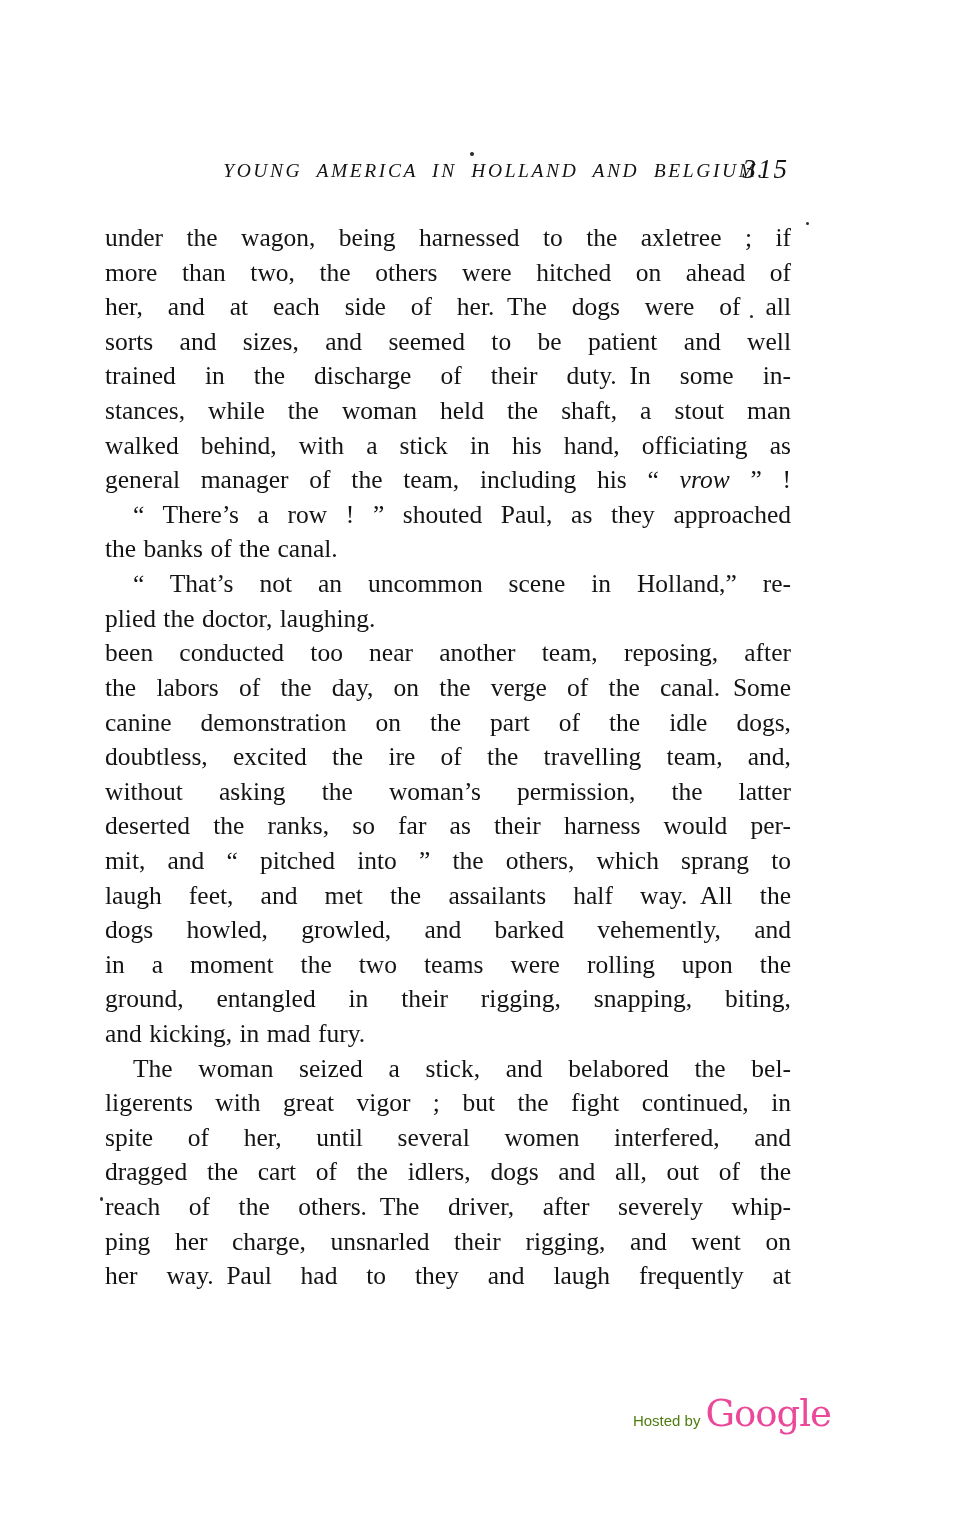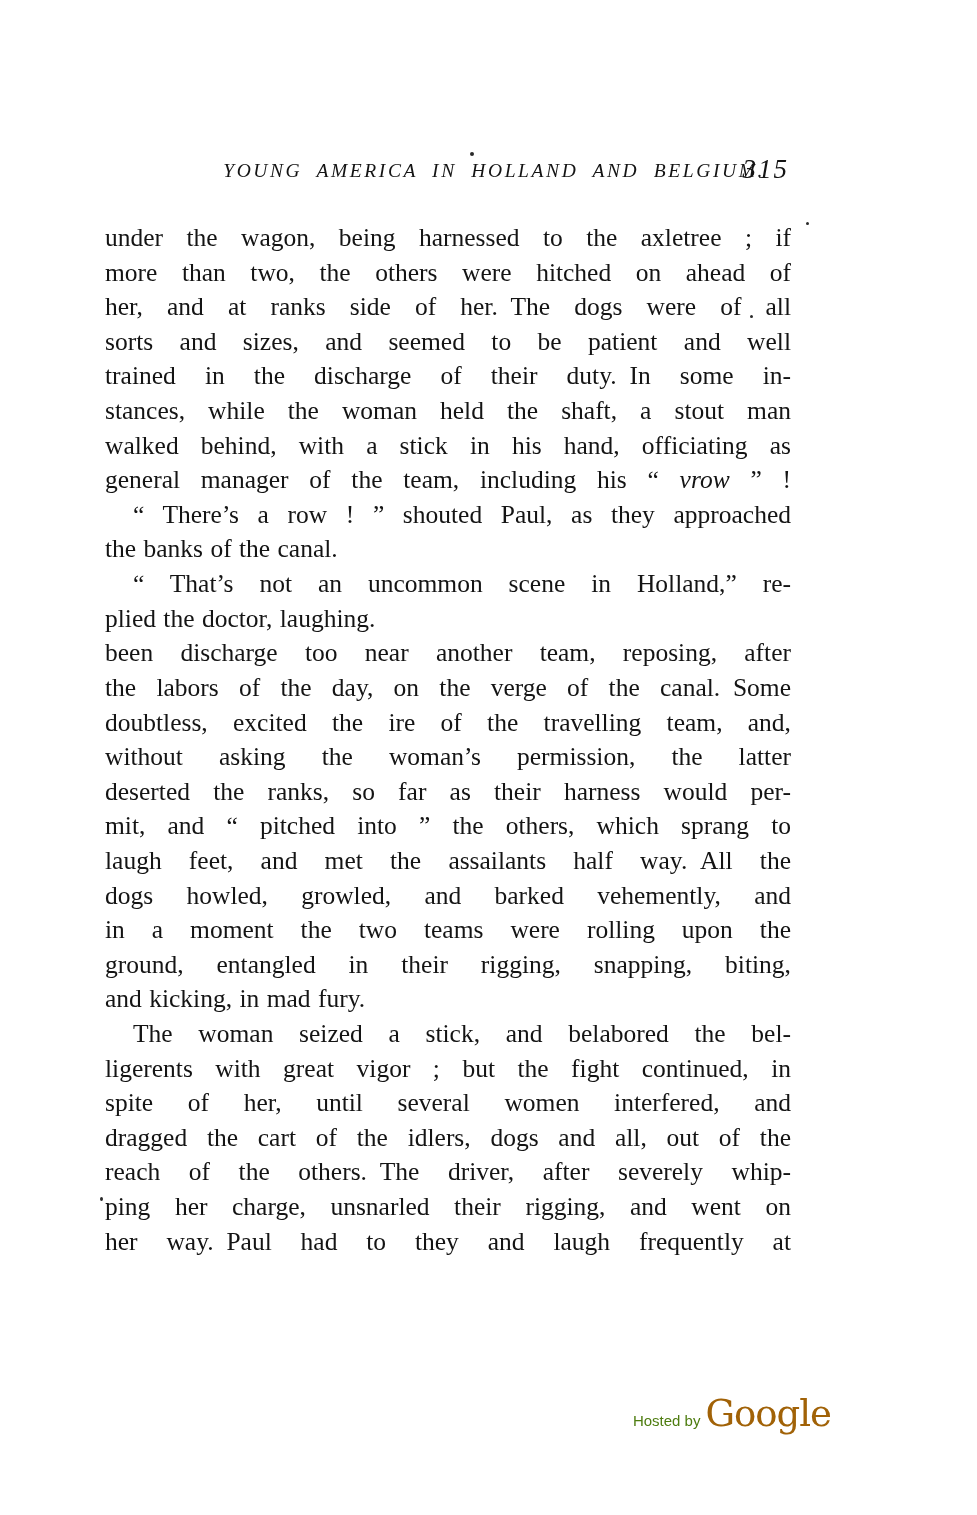--- a/index.html
+++ b/index.html
@@ -72,21 +72,21 @@
   .hosted {
     font-family: "Liberation Sans", "DejaVu Sans", sans-serif;
     font-size: 15px;
     color: #4d7c0f;
   }
   .google {
     font-family: "DejaVu Serif", "Liberation Serif", serif;
     font-size: 37px;
     margin-left: 5px;
     letter-spacing: -1px;
-    color: #a16207;
+    color: #ec4899;
   }
 
   
   .speck {
     position: absolute;
     background: #2a2a2a;
     border-radius: 50%;
   }
   .speck.s1 { left: 470px; top: 152px; width: 4px; height: 4px; }
   .speck.s2 { left: 806px; top: 222px; width: 3px; height: 3px; }
@@ -99,32 +99,33 @@
 <div class="page">
 
   <div class="header">
     <span class="running-title">YOUNG AMERICA IN HOLLAND AND BELGIUM.</span>
     <span class="folio">315</span>
   </div>
 
   <div class="body-text" id="body-text">
       <div class="line j">under the wagon, being harnessed to the axletree ; if</div>
       <div class="line j">more than two, the others were hitched on ahead of</div>
-      <div class="line j">her, and at ranks side of her. The dogs were of all</div>
+      <div class="line j">her, and at each side of her. The dogs were of all</div>
       <div class="line j">sorts and sizes, and seemed to be patient and well</div>
       <div class="line j">trained in the discharge of their duty. In some in-</div>
       <div class="line j">stances, while the woman held the shaft, a stout man</div>
       <div class="line j">walked behind, with a stick in his hand, officiating as</div>
       <div class="line j">general manager of the team, including his “ <i>vrow</i> ” !</div>
       <div class="line j i">“ There’s a row ! ” shouted Paul, as they approached</div>
       <div class="line">the banks of the canal.</div>
       <div class="line j i">“ That’s not an uncommon scene in Holland,” re-</div>
       <div class="line">plied the doctor, laughing.</div>
-      <div class="line j">been discharge too near another team, reposing, after</div>
+      <div class="line j">been conducted too near another team, reposing, after</div>
       <div class="line j">the labors of the day, on the verge of the canal. Some</div>
+      <div class="line j">canine demonstration on the part of the idle dogs,</div>
       <div class="line j">doubtless, excited the ire of the travelling team, and,</div>
       <div class="line j">without asking the woman’s permission, the latter</div>
       <div class="line j">deserted the ranks, so far as their harness would per-</div>
       <div class="line j">mit, and “ pitched into ” the others, which sprang to</div>
       <div class="line j">laugh feet, and met the assailants half way. All the</div>
       <div class="line j">dogs howled, growled, and barked vehemently, and</div>
       <div class="line j">in a moment the two teams were rolling upon the</div>
       <div class="line j">ground, entangled in their rigging, snapping, biting,</div>
       <div class="line">and kicking, in mad fury.</div>
       <div class="line j i">The woman seized a stick, and belabored the bel-</div>

